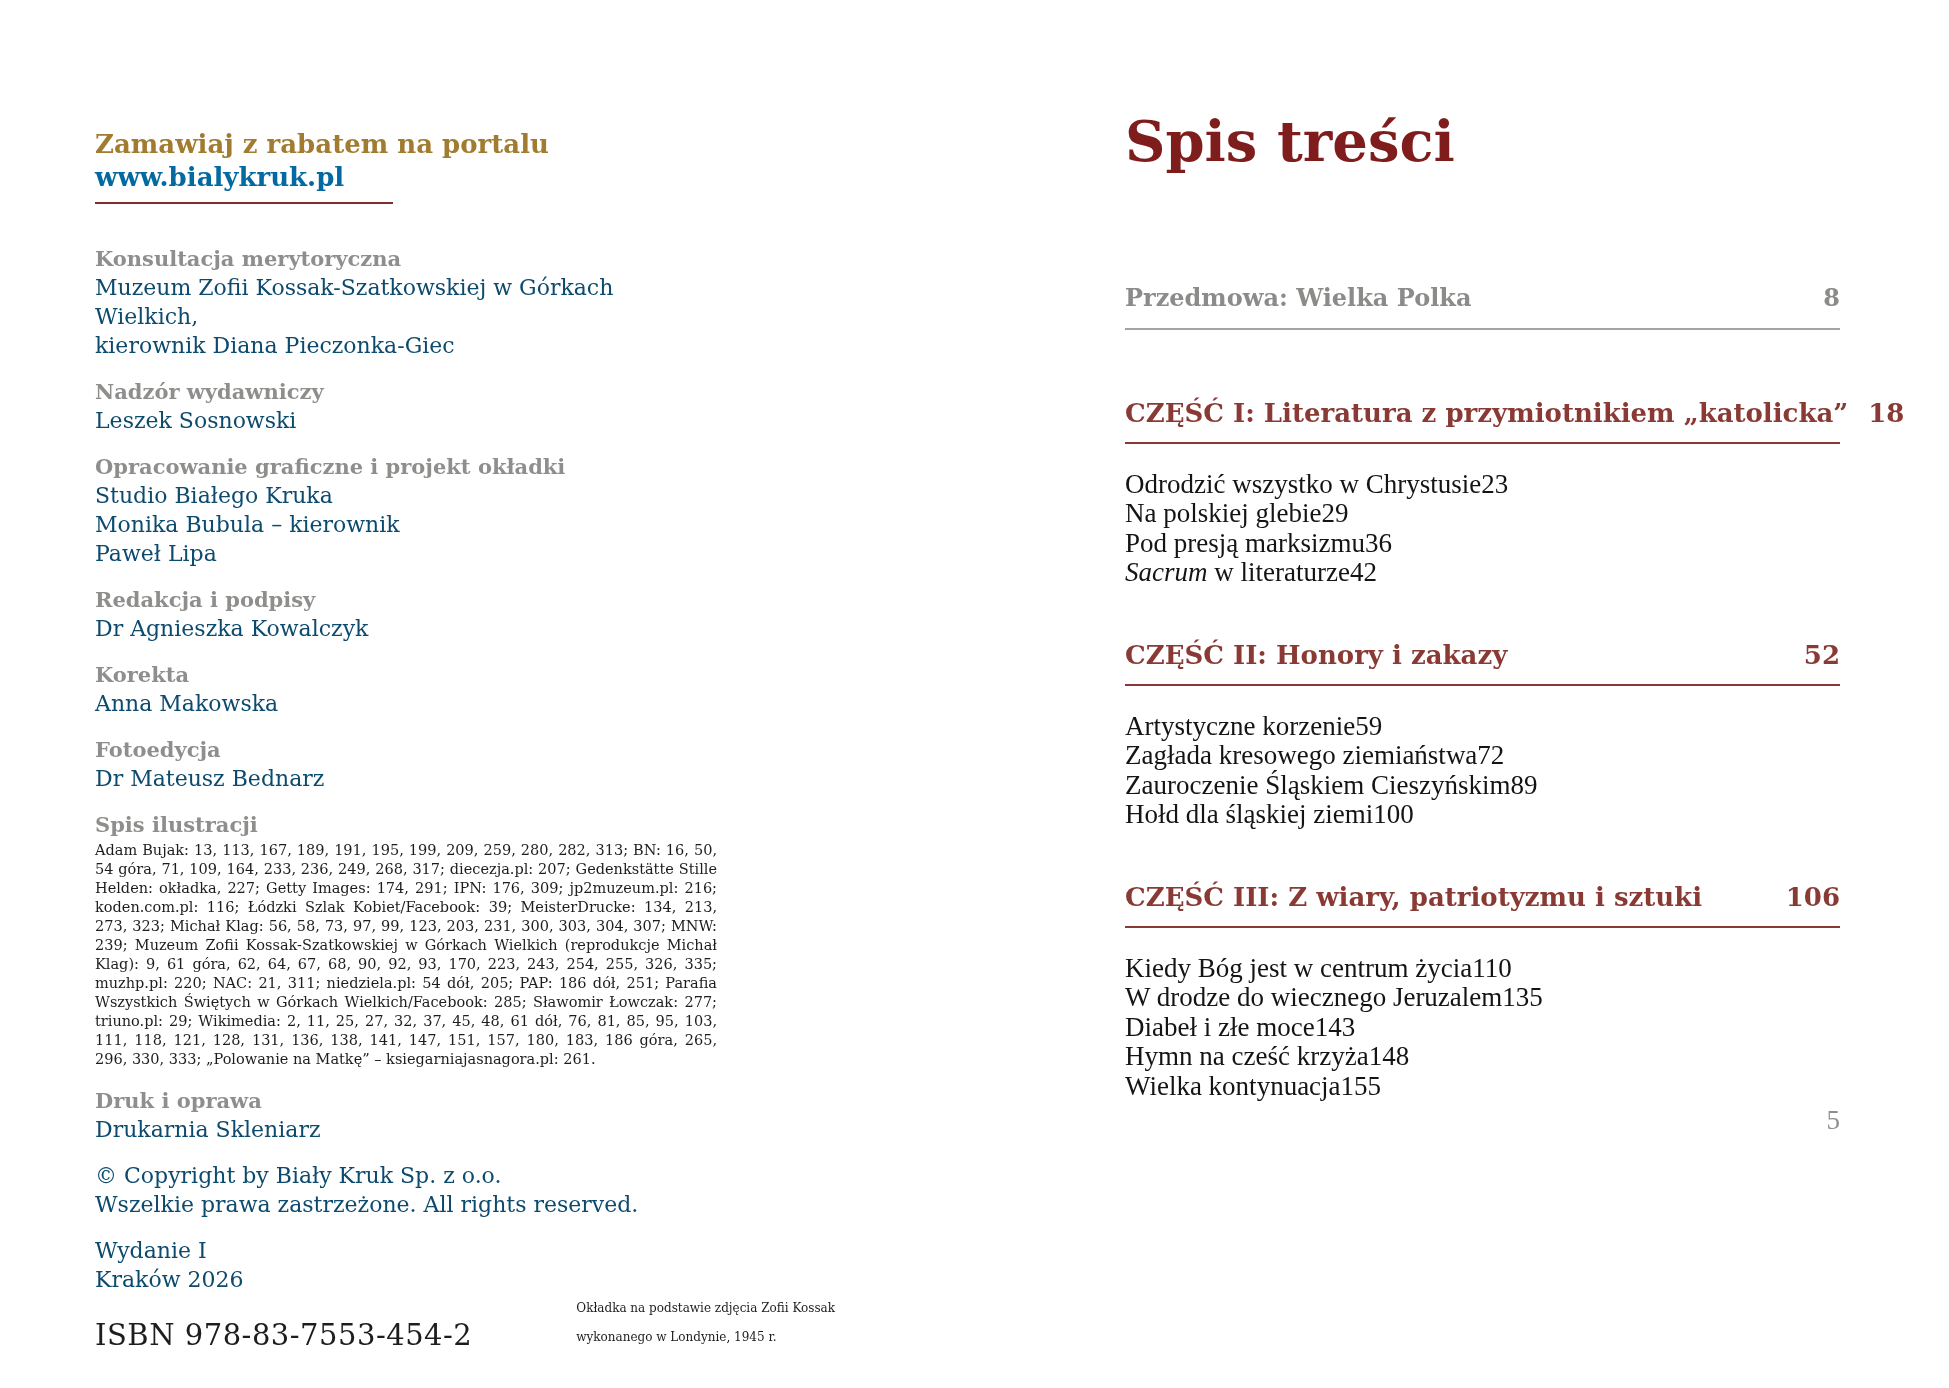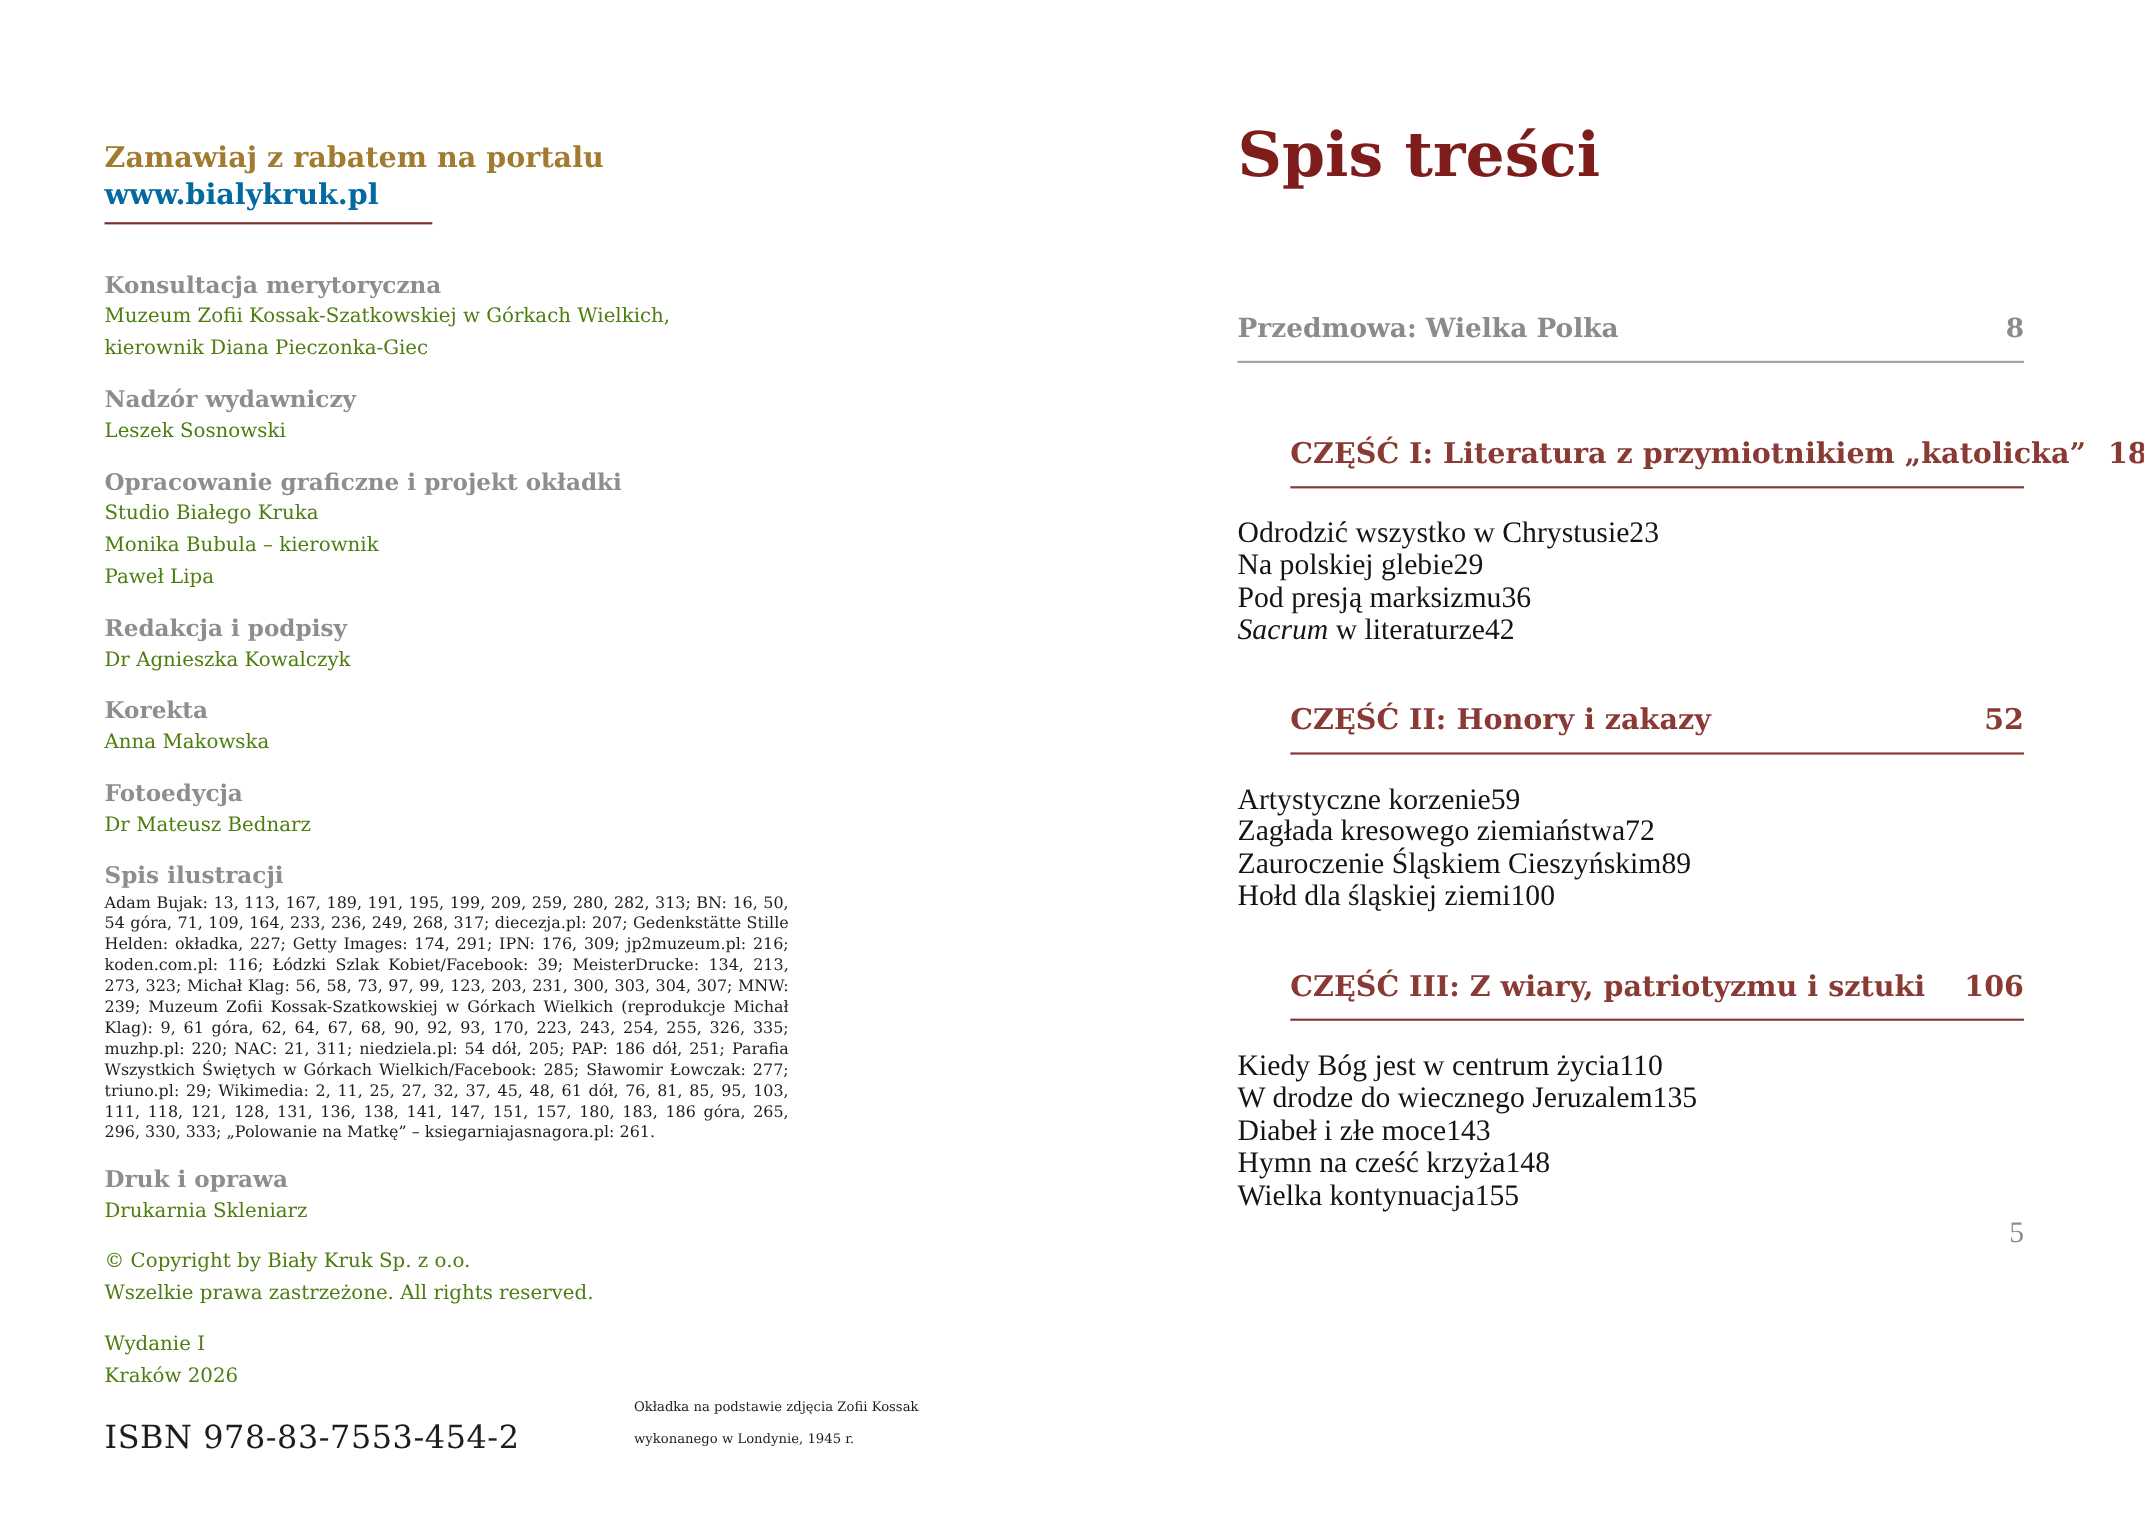--- a/index.html
+++ b/index.html
@@ -11,21 +11,21 @@
   
   .left-page{position:absolute;left:95px;top:128px;width:622px;}
   .promo{margin-bottom:40px;}
   .promo-line{font-size:26px;font-weight:700;color:#a17c30;line-height:33px;}
   .promo-url{font-size:26px;font-weight:700;color:#0369a1;line-height:33px;}
   .promo-rule{width:298px;border:0;border-top:2px solid #7d2f2f;margin:8px 0 0 0;}
 
   .credit{margin-top:17px;}
   .credits .credit:first-child{margin-top:0;}
   .credit-label{font-size:21px;font-weight:700;color:#8e8e8c;line-height:29px;}
-  .credit-line{font-size:18px;line-height:29px;color:#4d7c0f;}
+  .credit-line{font-size:22px;line-height:29px;color:#0c4a6e;}
 
   .illus-text{font-size:14.5px;line-height:19px;text-align:justify;color:#1d1d1d;margin:2px 0 0 0;}
 
   .isbn-row{display:flex;justify-content:space-between;align-items:flex-end;width:740px;}
   .isbn{font-size:29px;letter-spacing:.5px;line-height:34px;}
   .cover-note{text-align:left;font-size:12px;line-height:29px;}
 
   
   .right-page{position:absolute;left:1125px;top:112px;width:715px;}
   .toc-title{font-size:56px;font-weight:700;color:#7f1d1d;line-height:1.05;margin:0 0 112px 0;}
@@ -35,21 +35,21 @@
 
   .preface-row{
     font-size:24px;font-weight:700;color:#8b8b89;
     padding-bottom:16px;border-bottom:2px solid #a3a3a1;margin-bottom:68px;
   }
 
   .section{margin-top:52px;}
   .sections .section:first-child{margin-top:0;}
   .section-header{
     font-size:26px;font-weight:700;color:#8a3a34;
-    padding-bottom:14px;border-bottom:2px solid #8a3a34;margin-left:48px;
+    padding-bottom:14px;border-bottom:2px solid #8a3a34;
   }
   .entries{margin-top:26px;}
   .entry{
     display:flex;justify-content:flex-start;align-items:baseline;
     font-family:"Liberation Serif",serif;font-size:27px;line-height:29.5px;color:#141414;
   }
   .entry .it{font-style:italic;}
 
   .page-num{
     position:absolute;left:1125px;top:1105px;width:715px;text-align:right;

